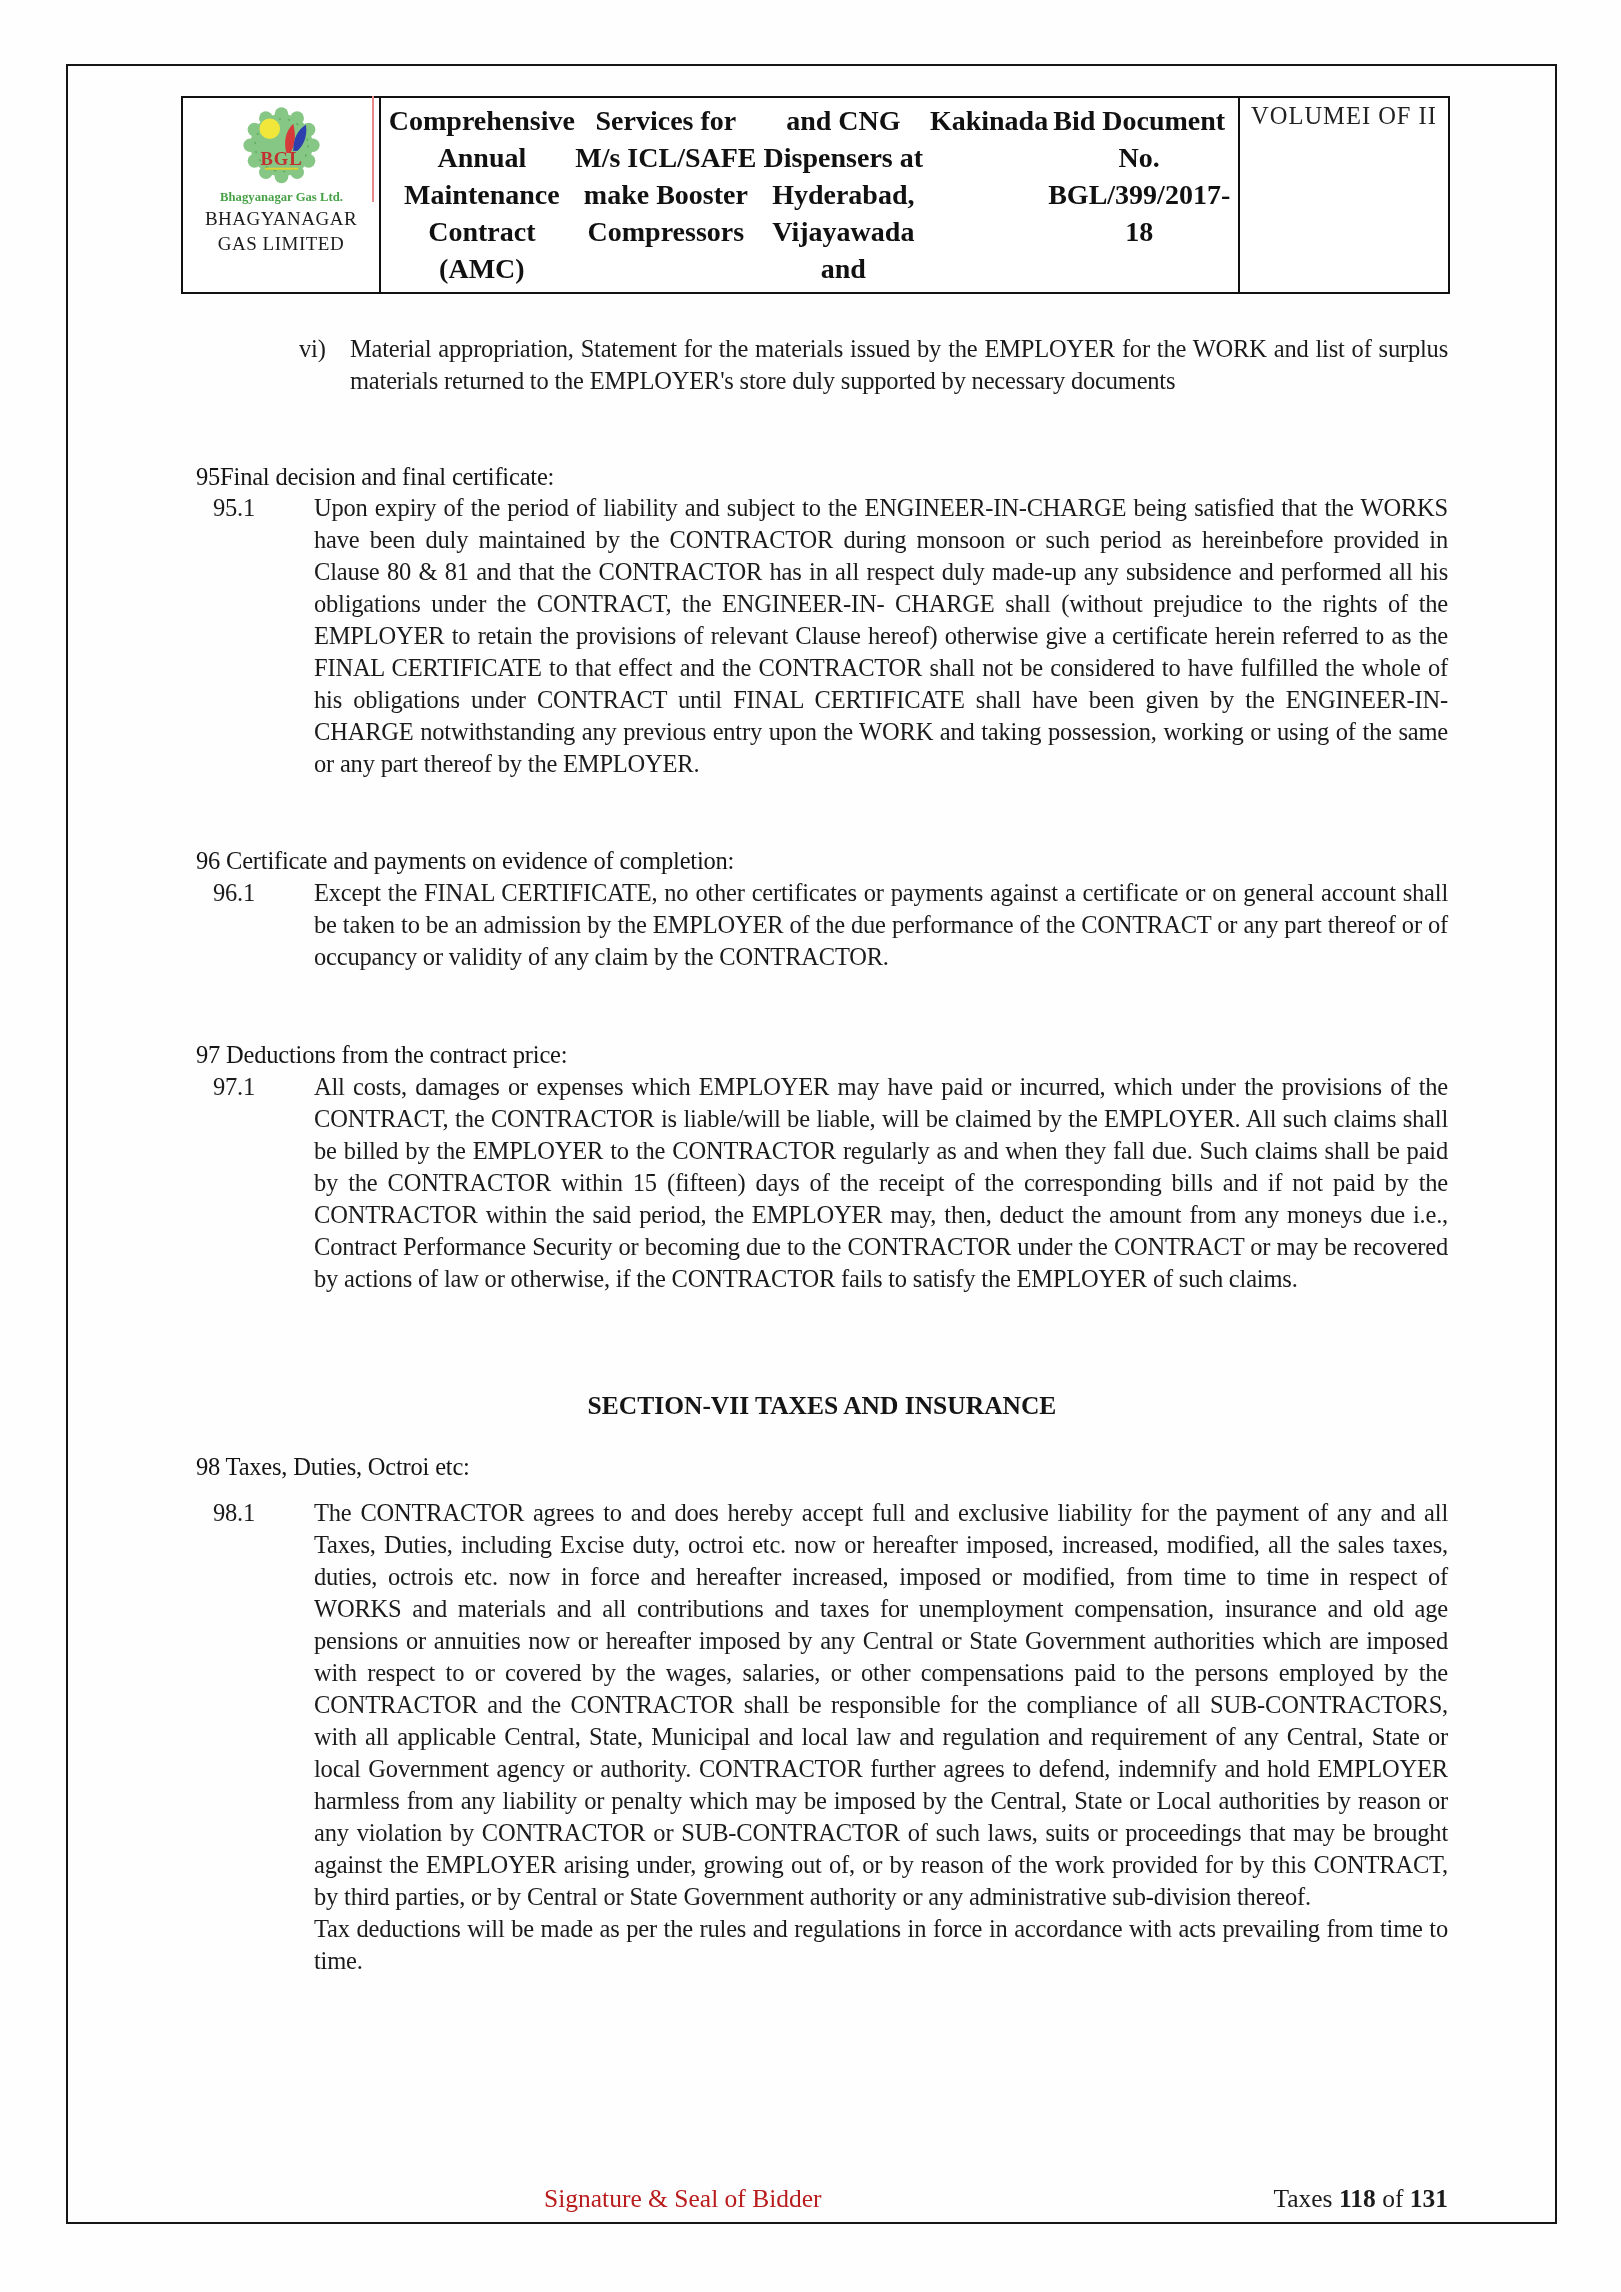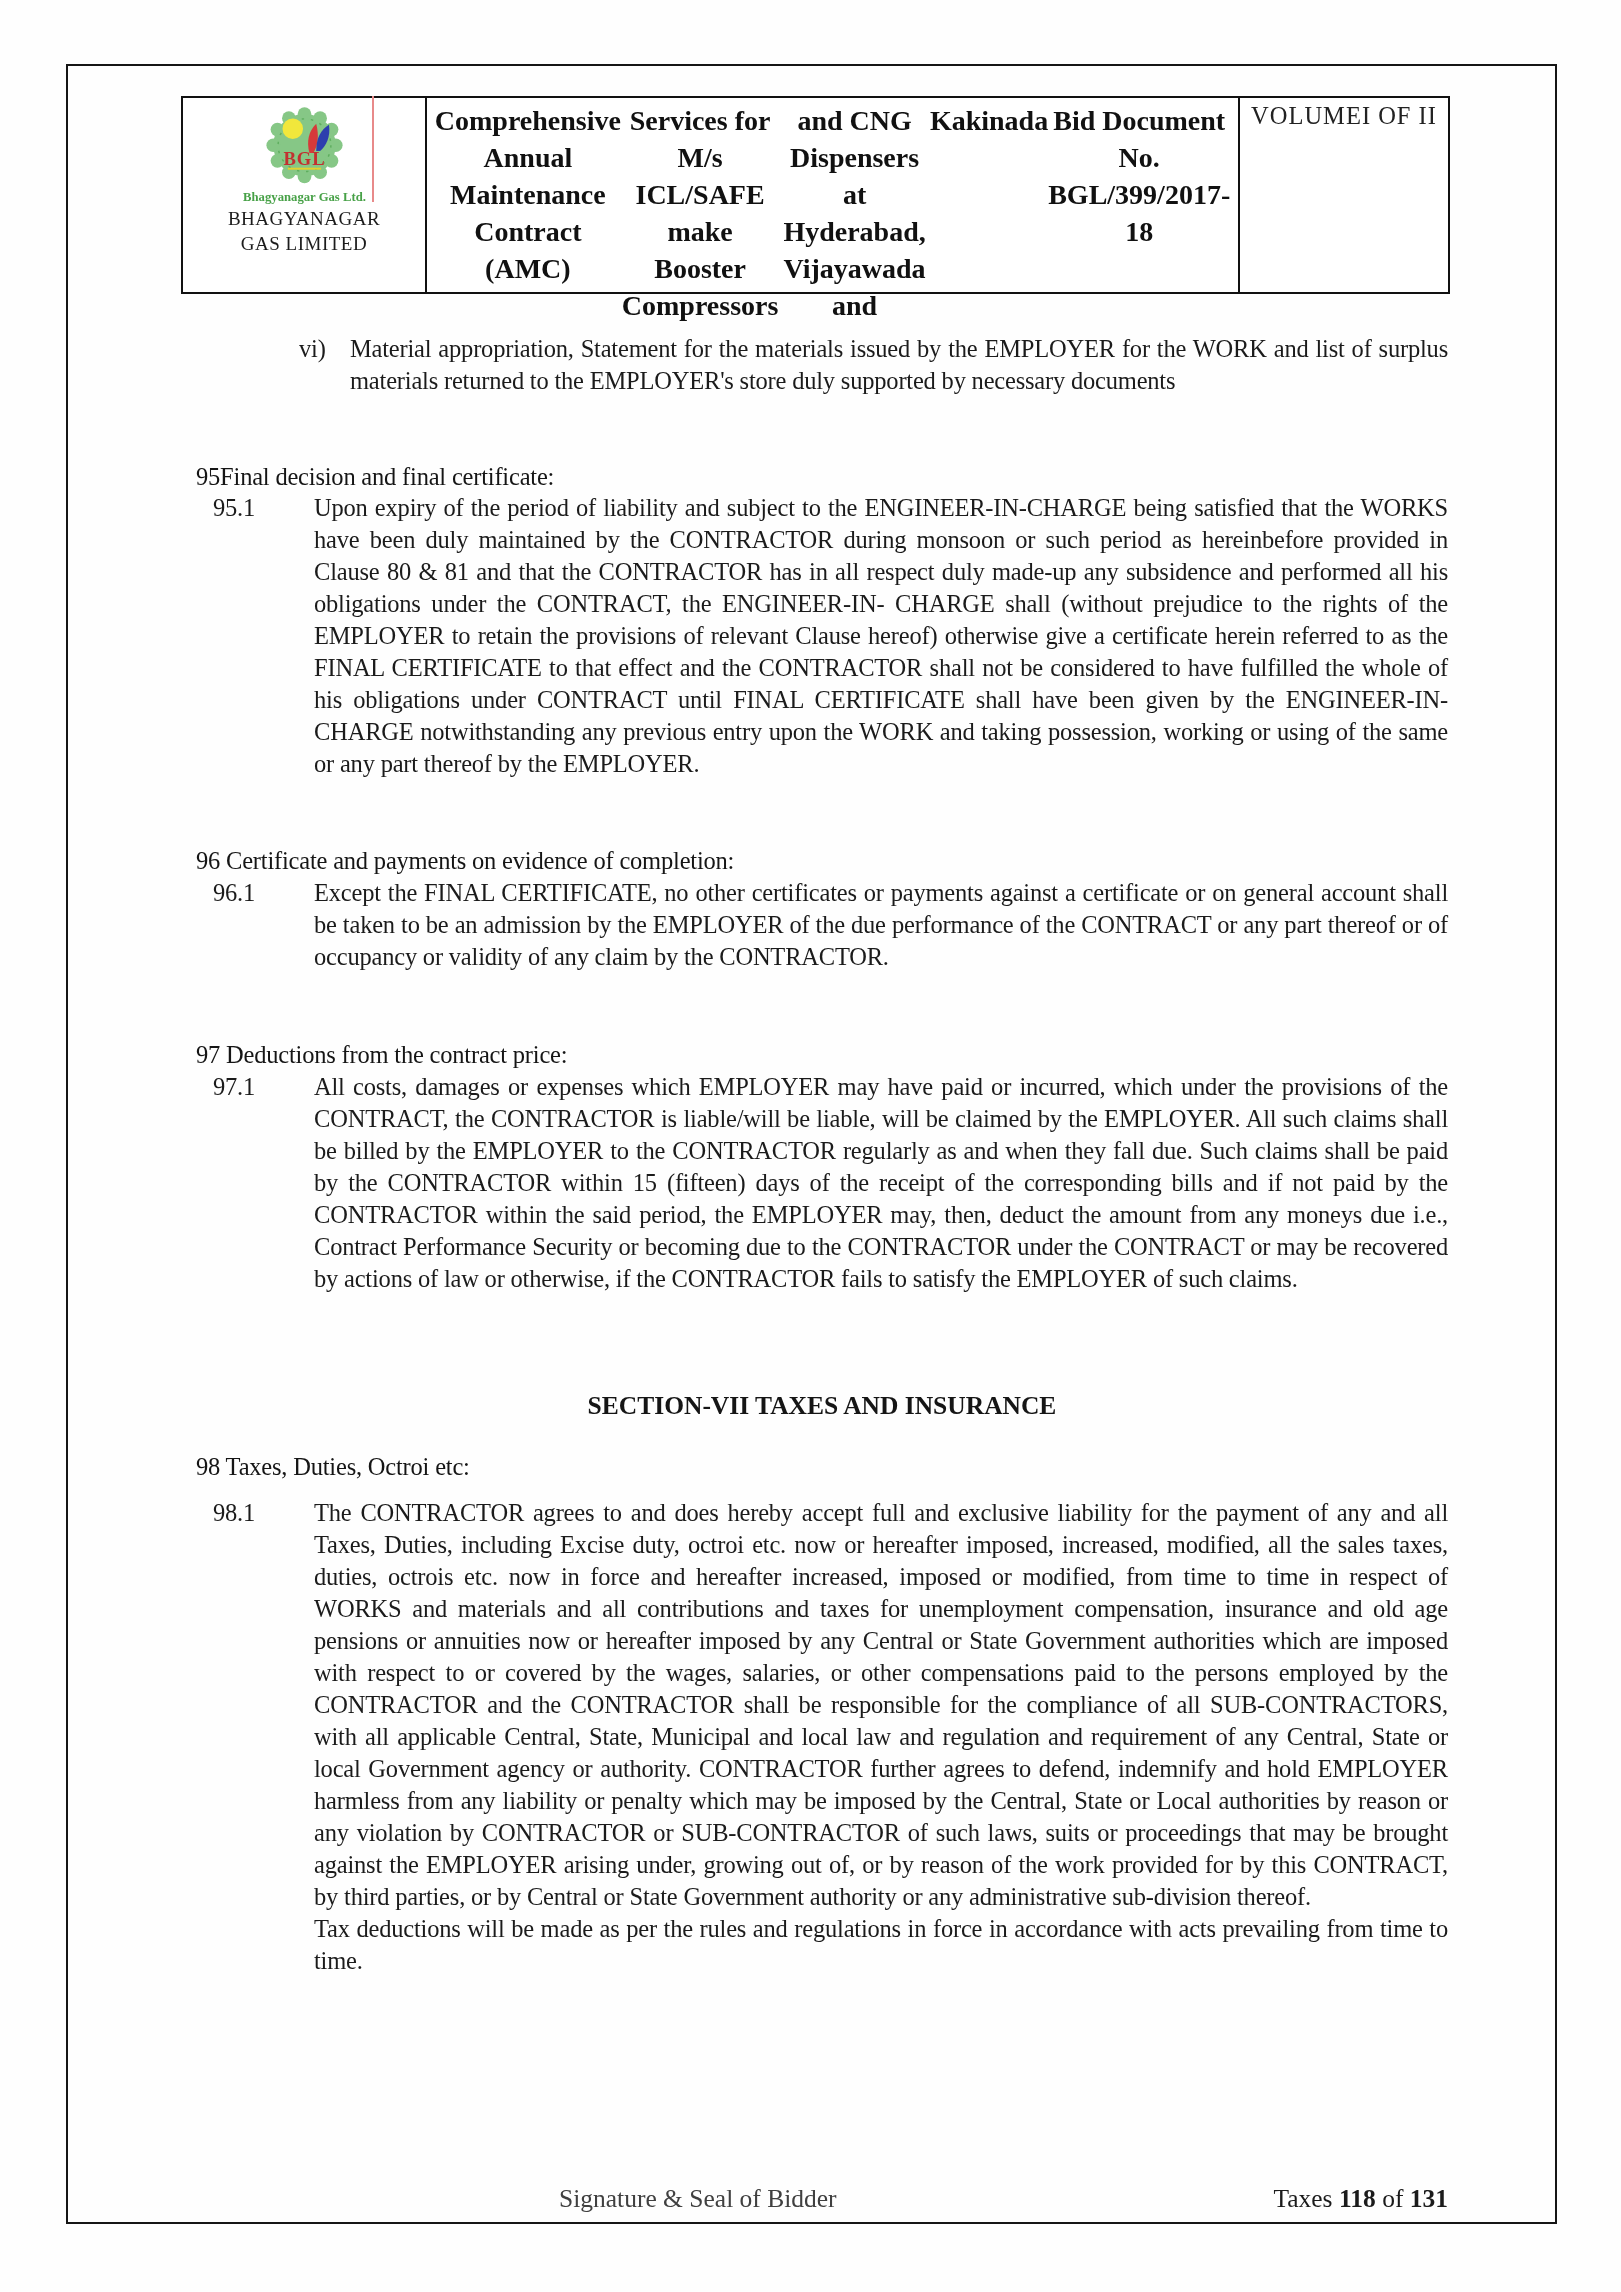--- a/index.html
+++ b/index.html
@@ -19,21 +19,21 @@
   
   .header-table{
     position:absolute;left:181px;top:96px;width:1269px;height:198px;
     border:2.9px solid #111;
     box-sizing:border-box;
     display:flex;
     background:#fff;
   }
   .cell{box-sizing:border-box;}
   .logo-cell{
-    width:244px;border-right:2px solid #111;
+    width:198px;border-right:2px solid #111;
     display:flex;flex-direction:column;align-items:center;
     padding-top:5.9px;
   }
   .org-name{
     font-size:19px;line-height:1.3;text-align:center;color:#1c1c1c;
     letter-spacing:0.5px;margin-top:1px;
   }
   .title-cell{
     flex:1;border-right:2px solid #111;
     display:flex;justify-content:center;
@@ -73,22 +73,22 @@
   .ptext{margin:0 0 0 101px;text-align:justify;}
   .ptext p{margin:0;}
   .li-item{
     left:299px;width:1149px;
     font-size:24.5px;line-height:32px;letter-spacing:-0.2px;
   }
   .li-marker{position:absolute;left:0;top:0;}
   .li-text{margin:0 0 0 51px;text-align:justify;}
   
   .footer-left{
-    position:absolute;left:559px;top:2184px;
-    font-size:25.5px;color:#404040;
+    position:absolute;left:544px;top:2184px;
+    font-size:25.5px;color:#b91c1c;
   }
   .footer-right{
     position:absolute;right:173px;top:2184px;
     font-size:25.5px;color:#1b1b1b;text-align:right;
   }
   .footer-right b{font-weight:bold;}
 </style>
 </head>
 <body>
 

